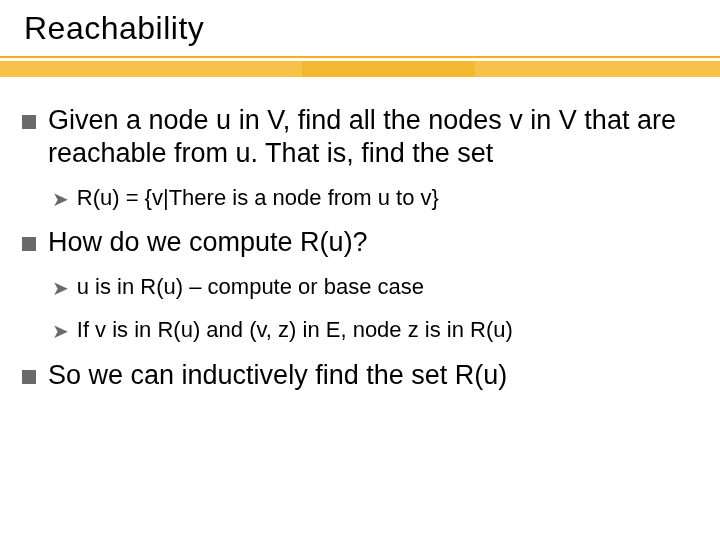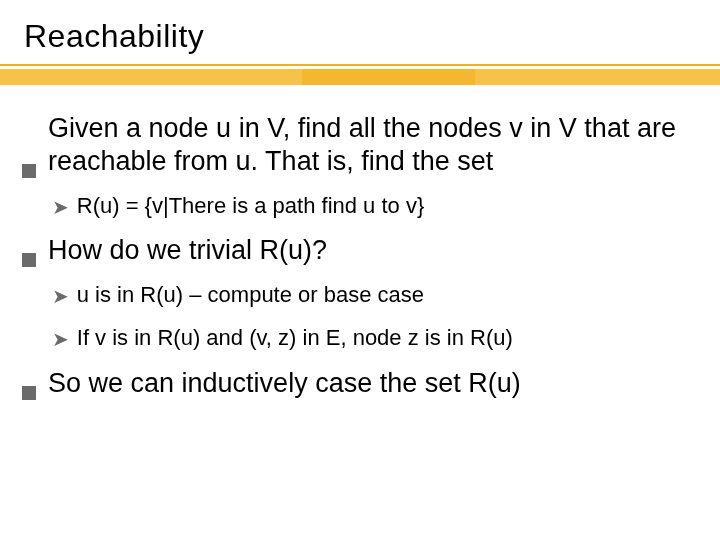--- a/index.html
+++ b/index.html
@@ -10,21 +10,20 @@
     background: #ffffff;
     font-family: Verdana, Geneva, sans-serif;
     color: #000;
     overflow: hidden;
   }
   .slide {
     position: relative;
     width: 720px;
     height: 500px;
     box-sizing: border-box;
-    margin-top: 8px;
   }
   .title {
     position: absolute;
     left: 24px;
     top: 10px;
     font-size: 32px;
     font-weight: 400;
     font-family: Verdana, Geneva, sans-serif;
     letter-spacing: 0.5px;
   }
@@ -49,21 +48,21 @@
       #f6c24a 66%, #f6c24a 100%);
   }
   .body {
     position: absolute;
     left: 22px;
     top: 104px;
     width: 676px;
   }
   .lvl1 {
     display: flex;
-    align-items: flex-end;
+    align-items: flex-start;
     gap: 12px;
     font-size: 27px;
     line-height: 1.22;
     margin-bottom: 14px;
   }
   .lvl1 .bullet {
     flex: 0 0 auto;
     width: 14px;
     height: 14px;
     background: #6a6a6a;
@@ -103,40 +102,40 @@
 
   <div class="body">
 
     <div class="block">
       <div class="lvl1">
         <span class="bullet"></span>
         <span class="text">Given a node u in V, find all the nodes v in V that are reachable from u. That is, find the set</span>
       </div>
       <div class="lvl2">
         <span class="arrow">➤</span>
-        <span class="text">R(u) = {v|There is a path find u to v}</span>
+        <span class="text">R(u) = {v|There is a node from u to v}</span>
       </div>
     </div>
 
     <div class="block">
       <div class="lvl1">
         <span class="bullet"></span>
-        <span class="text">How do we trivial R(u)?</span>
+        <span class="text">How do we compute R(u)?</span>
       </div>
       <div class="lvl2">
         <span class="arrow">➤</span>
         <span class="text">u is in R(u) – compute or base case</span>
       </div>
       <div class="lvl2">
         <span class="arrow">➤</span>
         <span class="text">If v is in R(u) and (v, z) in E, node z is in R(u)</span>
       </div>
     </div>
 
     <div class="block">
       <div class="lvl1">
         <span class="bullet"></span>
-        <span class="text">So we can inductively case the set R(u)</span>
+        <span class="text">So we can inductively find the set R(u)</span>
       </div>
     </div>
 
   </div>
 </div>
 
 </body></html>

